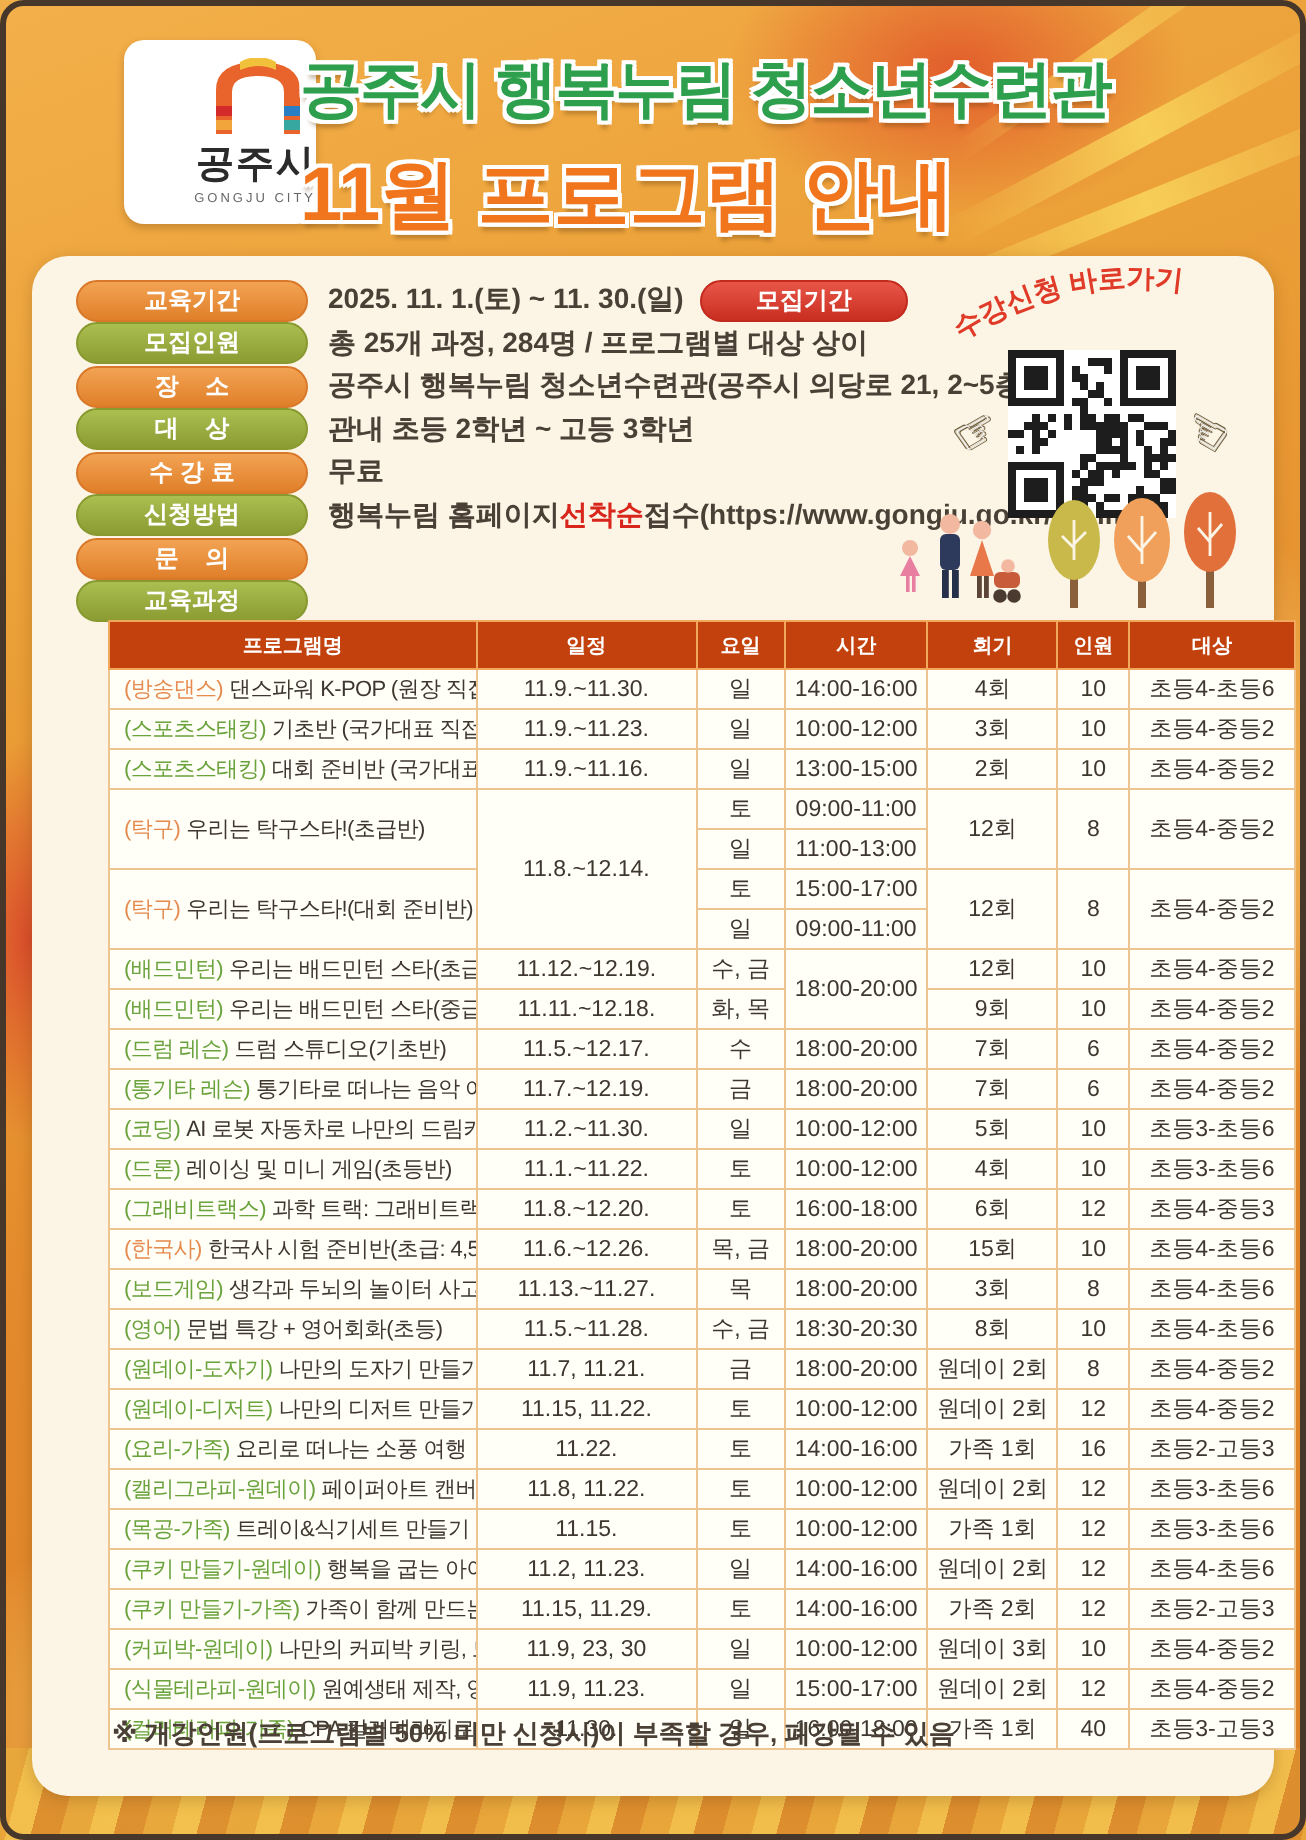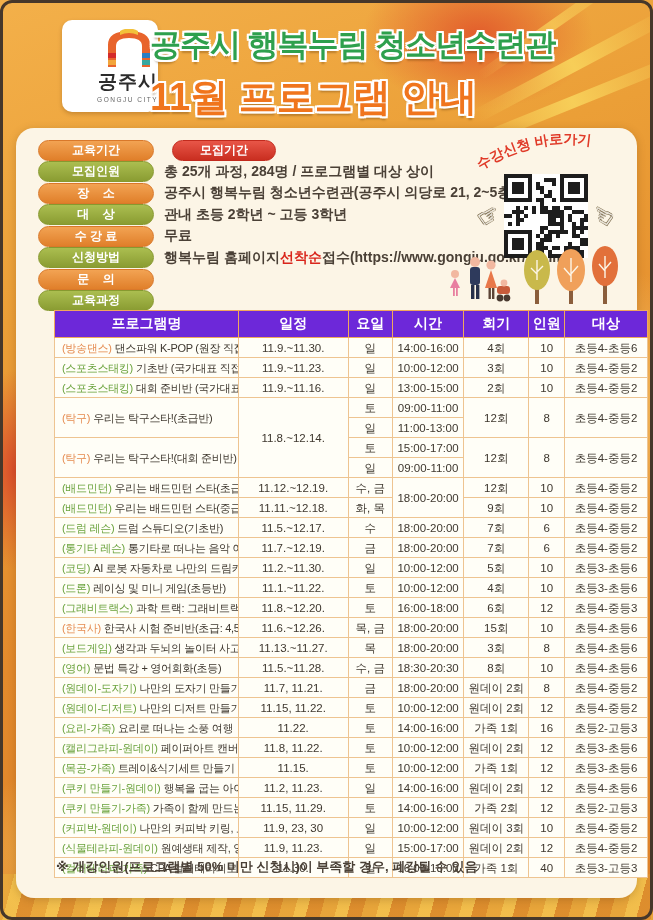--- a/index.html
+++ b/index.html
@@ -47,21 +47,21 @@
   .qr-sec{position:absolute;right:12px;top:6px;width:158px;text-align:center;}
   .qr-row{display:flex;align-items:center;justify-content:center;gap:4px;margin-top:-4px;}
   .hand{font-size:24px;color:#fff;text-shadow:0 0 1px #6b5a3a,1px 1px 0 #6b5a3a,-1px -1px 0 #6b5a3a;line-height:1;}
   .hand-l{transform:rotate(-30deg);}
   .hand-r{transform:rotate(30deg);}
   
   .decor{position:absolute;right:14px;top:118px;display:flex;align-items:flex-end;gap:4px;}
   
   .table-wrap{position:absolute;left:38px;top:182px;}
   table{border-collapse:collapse;width:594px;table-layout:fixed;}
-  thead th{background:#6d28d9;color:#fff;font-size:14px;font-weight:bold;padding:4px 2px;border:1px solid #F0A85C;height:15px;}
+  thead th{background:#c2410c;color:#fff;font-size:10px;font-weight:bold;padding:4px 2px;border:1px solid #F0A85C;height:15px;}
   tbody td{background:#FFFEF7;border:1px solid #EEC491;font-size:11.5px;color:#3E372E;text-align:center;
     padding:2px 2px;height:15px;line-height:14px;white-space:nowrap;overflow:hidden;}
   td.name{text-align:left;padding-left:7px;font-size:11px;letter-spacing:-0.3px;}
   .tag-g{color:#6AA23C;margin-right:3px;}
   .tag-o{color:#E58B50;margin-right:3px;}
   
   .note{position:absolute;left:40px;top:730px;font-size:13px;font-weight:bold;color:#4A4036;}
 </style>
 </head>
 <body>
@@ -92,20 +92,21 @@
   <div class="title1">공주시 행복누림 청소년수련관</div>
   <div class="title2">11월 프로그램 안내</div>
 </div>
 
 <div class="panel">
 
   <div class="info-rows" id="info-rows">
       <div class="info-row">
         <span class="badge badge-orange">교육기간</span>
         <span class="info-text">
+          <span>2025. 11. 1.(토) ~ 11. 30.(일)</span>
           <span class="badge badge-red">모집기간</span>
         </span>
       </div>
       <div class="info-row">
         <span class="badge badge-green">모집인원</span>
         <span class="info-text">
           <span>총 25개 과정, 284명 / 프로그램별 대상 상이</span>
         </span>
       </div>
       <div class="info-row">

